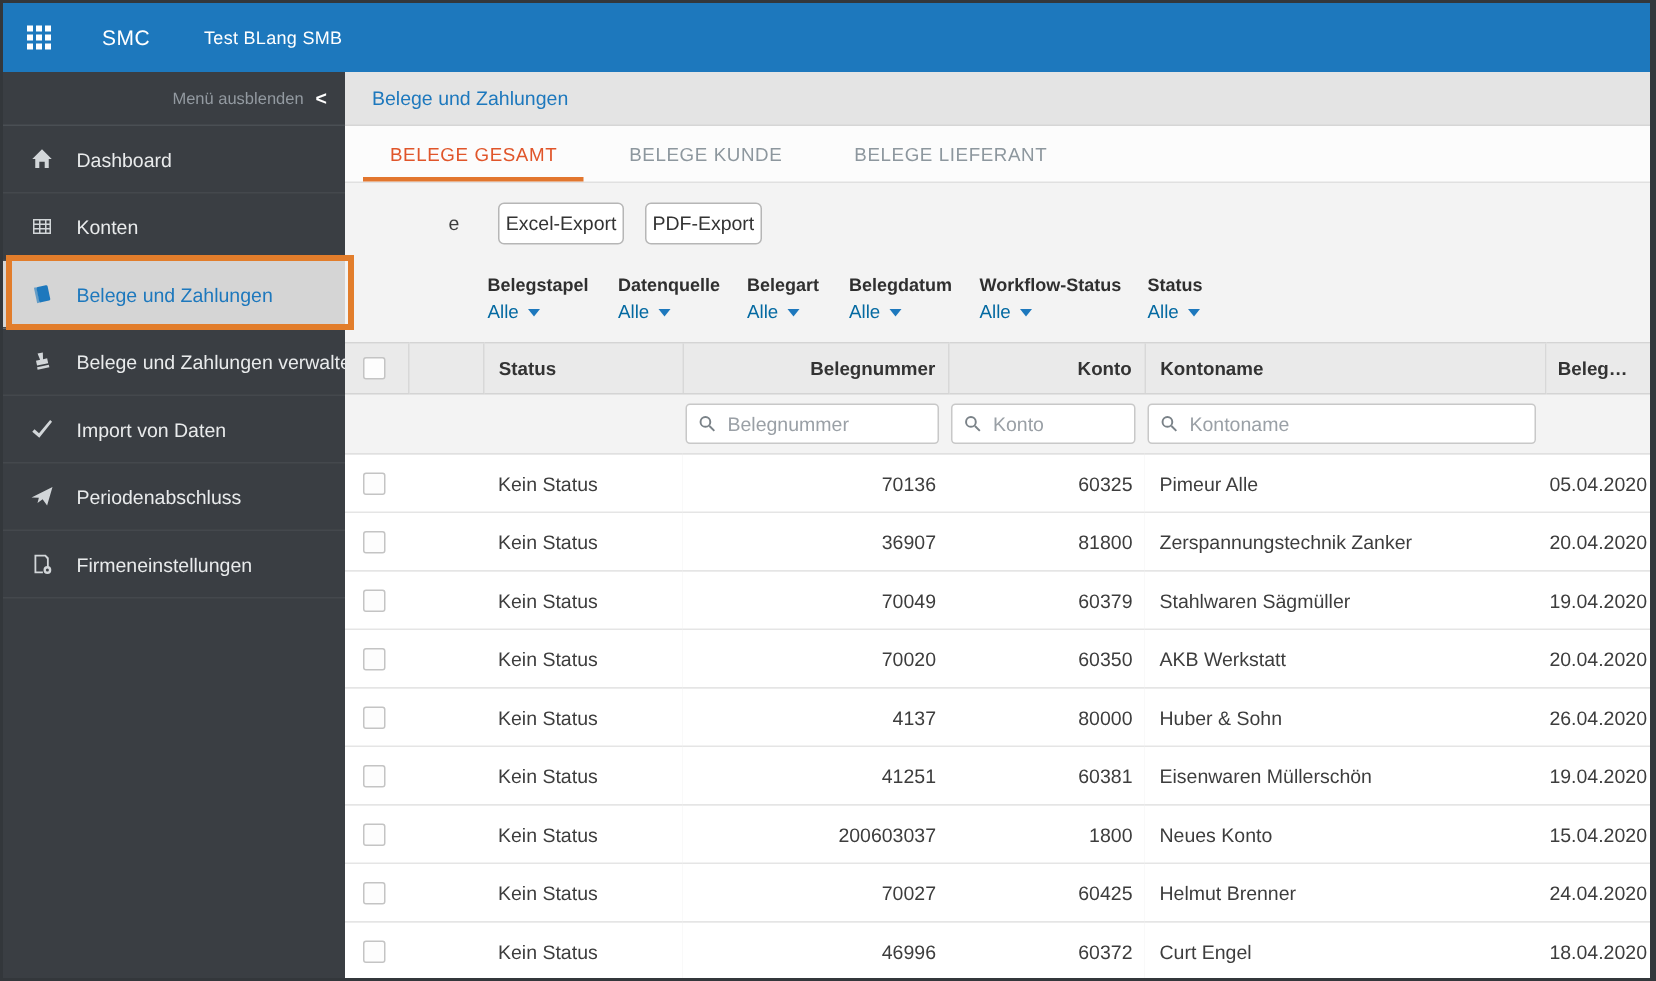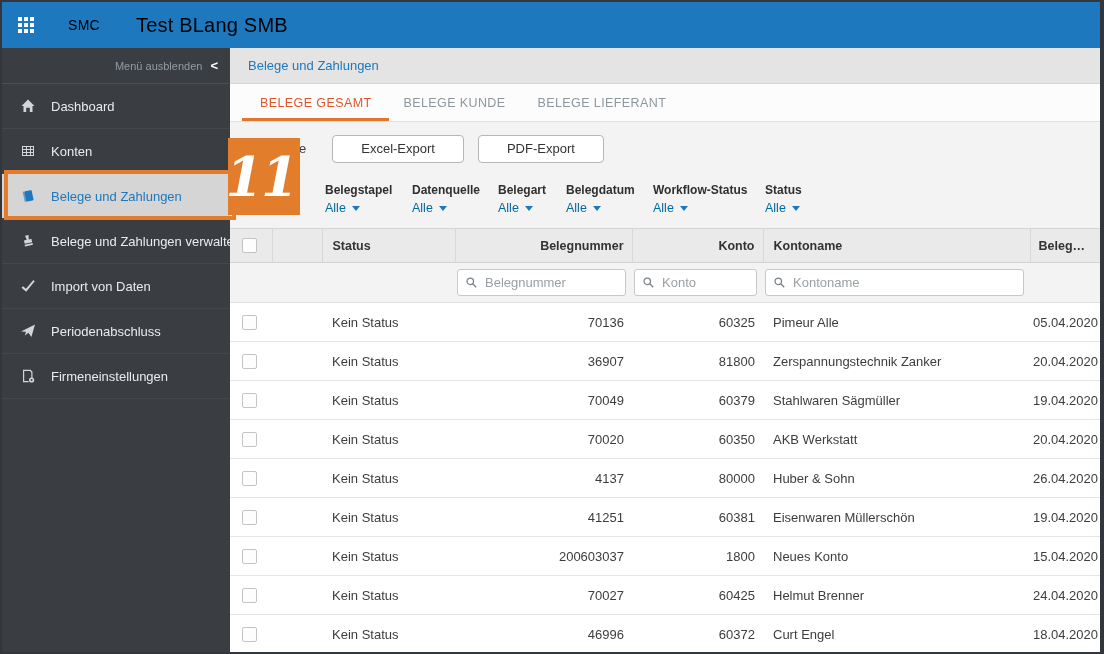--- a/index.html
+++ b/index.html
@@ -6,25 +6,25 @@
   html,body { background:#888; }
   body { font-family:"Liberation Sans", sans-serif; }
 
   .frame{
     position:relative; width:1104px; height:654px; overflow:hidden;
     background:#f3f3f3;
     border:2px solid #33373b; border-right-width:4px;
   }
 
   
-  .topbar{ height:46px; background:#1d78bd; display:flex; align-items:center; color:#000000; }
+  .topbar{ height:46px; background:#1d78bd; display:flex; align-items:center; color:#ffffff; }
   .grid-icon{ margin-left:16px; display:grid; grid-template-columns:repeat(3,4px); gap:2px; cursor:pointer; }
   .grid-icon i{ width:4px; height:4px; background:#fff; }
   .topbar .brand{ margin-left:34px; font-size:14px; letter-spacing:.3px; }
-  .topbar .company{ margin-left:36px; font-size:20px; letter-spacing:.2px; }
+  .topbar .company{ margin-left:36px; font-size:12px; letter-spacing:.2px; }
 
   
   .sidebar{ position:absolute; left:0; top:46px; bottom:0; width:228px; background:#3a3e43;text-align:right; }
   .menu-header{ height:36px; display:flex; align-items:center; justify-content:flex-end;
     padding-right:12px; border-bottom:1px solid #4a4f54; }
   .menu-header .mh-label{ color:#939aa1; font-size:11px; }
   .menu-header .mh-chev{ color:#fff; font-weight:bold; font-size:13px; margin-left:8px; cursor:pointer; }
   .side-item{ height:45px; display:flex; align-items:center; padding-left:18px;
     border-bottom:1px solid #44484d; cursor:pointer; }
   .side-icon{ width:18px; height:16px; color:#d2d6d9; flex:0 0 18px; display:inline-flex; }
@@ -33,29 +33,29 @@
   .side-item.active .side-label{ color:#1d78bd; }
   .side-item.active .side-icon{ color:#1d78bd; }
 
   
   .main{ position:absolute; left:228px; top:46px; right:0; bottom:0; background:#f3f3f3; }
   .breadcrumb-bar{ height:36px; background:#e4e4e4; border-bottom:1px solid #d6d6d6;
     display:flex; align-items:center; padding-left:18px; }
   .breadcrumb-bar span{ color:#1d78bd; font-size:13px; }
 
   .tabbar{ height:38px; background:#fcfcfc; border-bottom:1px solid #e0e0e0;
-    display:flex; align-items:stretch; padding-left:18px; }
+    display:flex; align-items:stretch; padding-left:18px;gap:16px; }
   .tab{ display:flex; align-items:center; padding:0 12px; margin-right:8px; cursor:pointer;
     font-size:12.5px; letter-spacing:.4px; color:#8d979e; position:relative; white-space:nowrap; }
   .tab.active{ color:#e0552a; }
   .tab.active::after{ content:""; position:absolute; left:-6px; right:-6px; bottom:0; height:3px; background:#e2762e; }
 
   .toolbar{ height:53px; display:flex; align-items:center; }
   .obscured-btn{ margin-left:69px; font-size:13px; color:#3d3d3d; }
-  .btn{ margin-left:26px; height:28px; padding:0 28px; background:#fff; border:1px solid #b6b6b6;
+  .btn{ margin-left:26px; height:28px; padding:0 4px; background:#fff; border:1px solid #b6b6b6;
     border-radius:4px; font-size:13px; color:#333; cursor:pointer; font-family:inherit; }
   .btn + .btn{ margin-left:14px; }
 
   .filterbar{ height:53px; display:flex; padding-left:95px; }
   .filter{ padding-top:8px; }
   .filter:nth-child(1){ width:87px; } .filter:nth-child(2){ width:86px; }
   .filter:nth-child(3){ width:68px; } .filter:nth-child(4){ width:87px; }
   .filter:nth-child(5){ width:112px; } .filter:nth-child(6){ width:70px; }
   .f-label{ font-size:12px; font-weight:bold; color:#2f2f2f; white-space:nowrap; }
   .f-value{ margin-top:4px; font-size:12.5px; color:#0369a1; cursor:pointer; display:flex; align-items:center; }
@@ -396,14 +396,13 @@
     <td class="c-num">46996</td>
     <td class="c-num">60372</td>
     <td class="c-name">Curt Engel</td>
     <td class="c-date">18.04.2020</td>
   </tr>
         </tbody>
     </table>
   </div>
 
   <div class="anno-rect"></div>
-  <div class="anno-badge">11</div>
 </div>
 
 </body></html>

